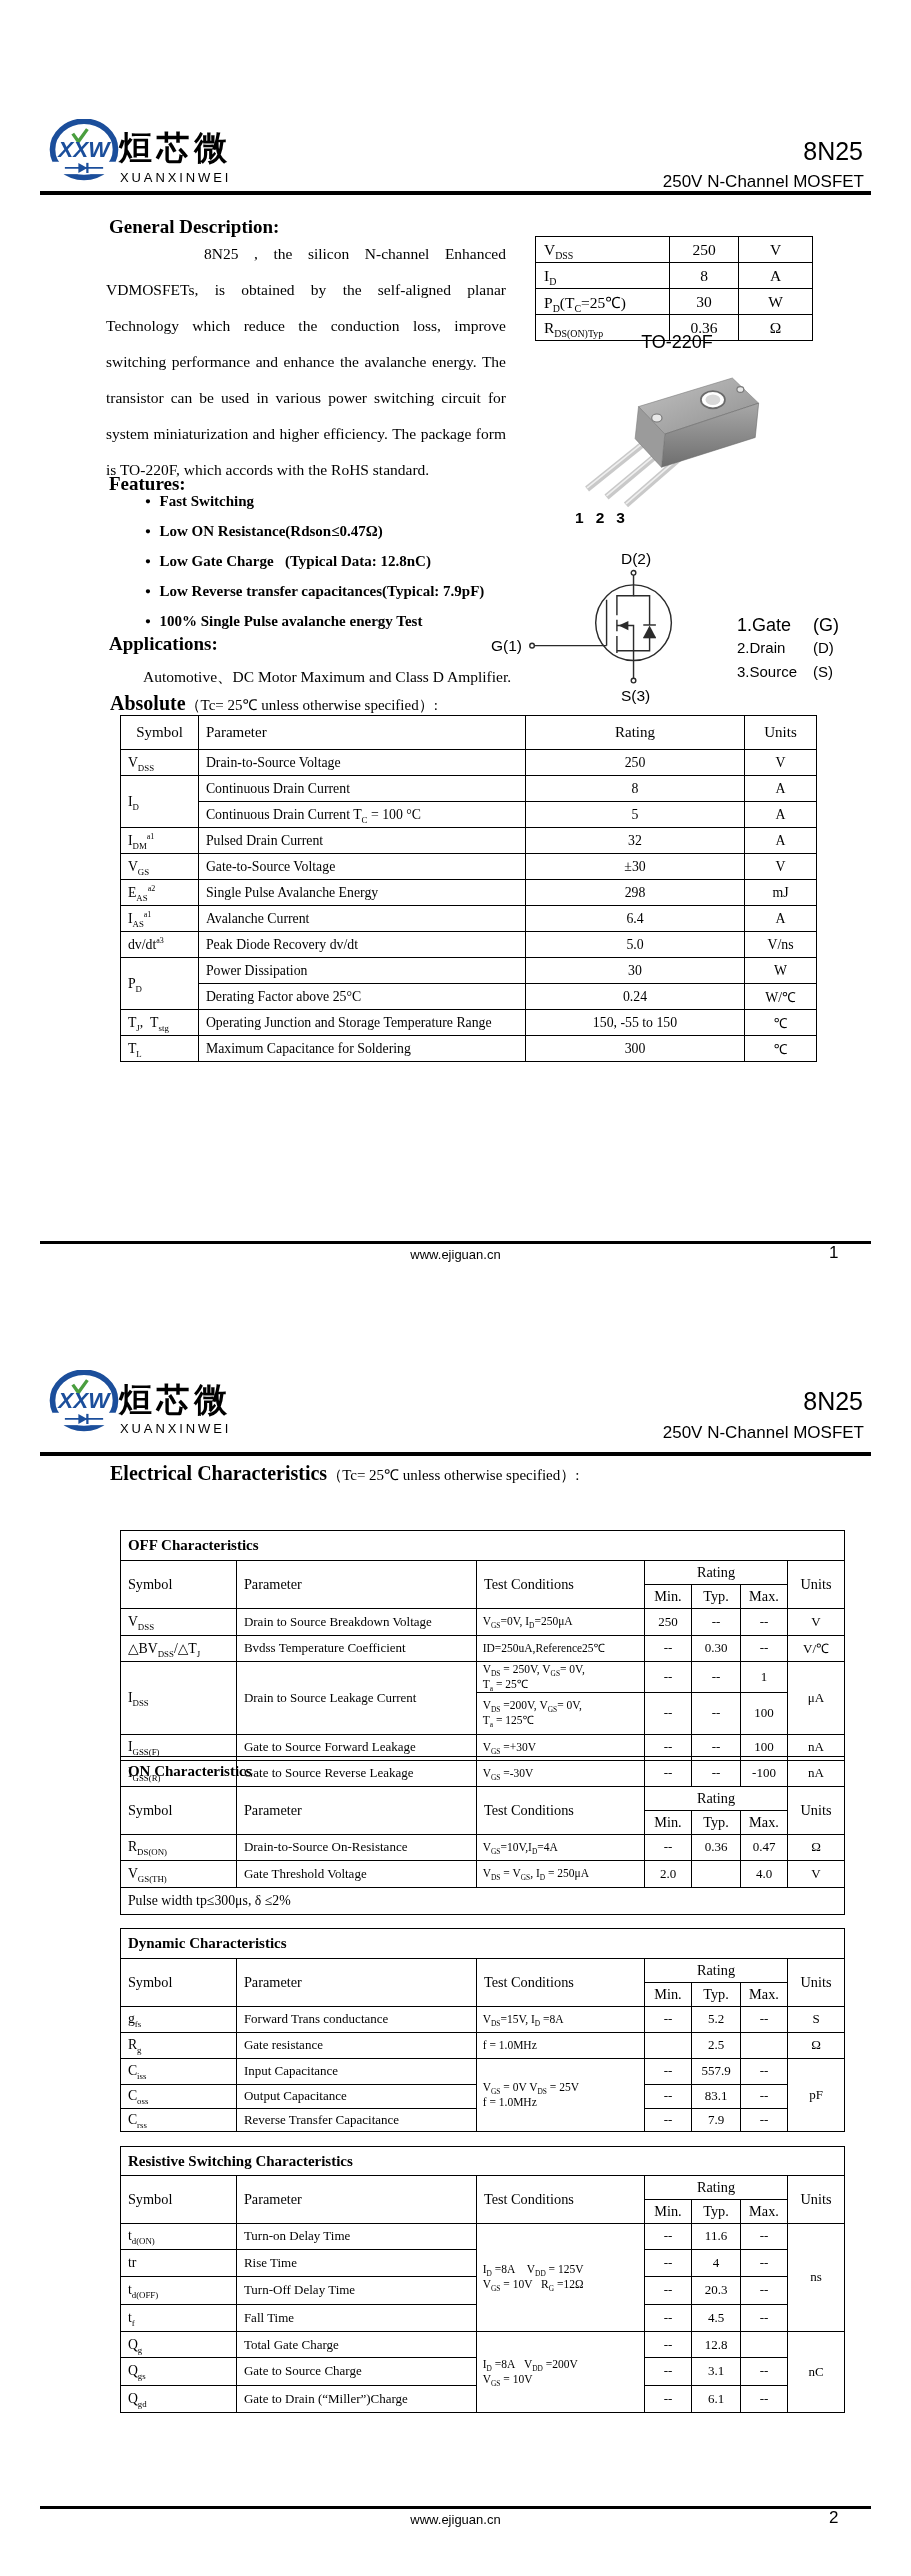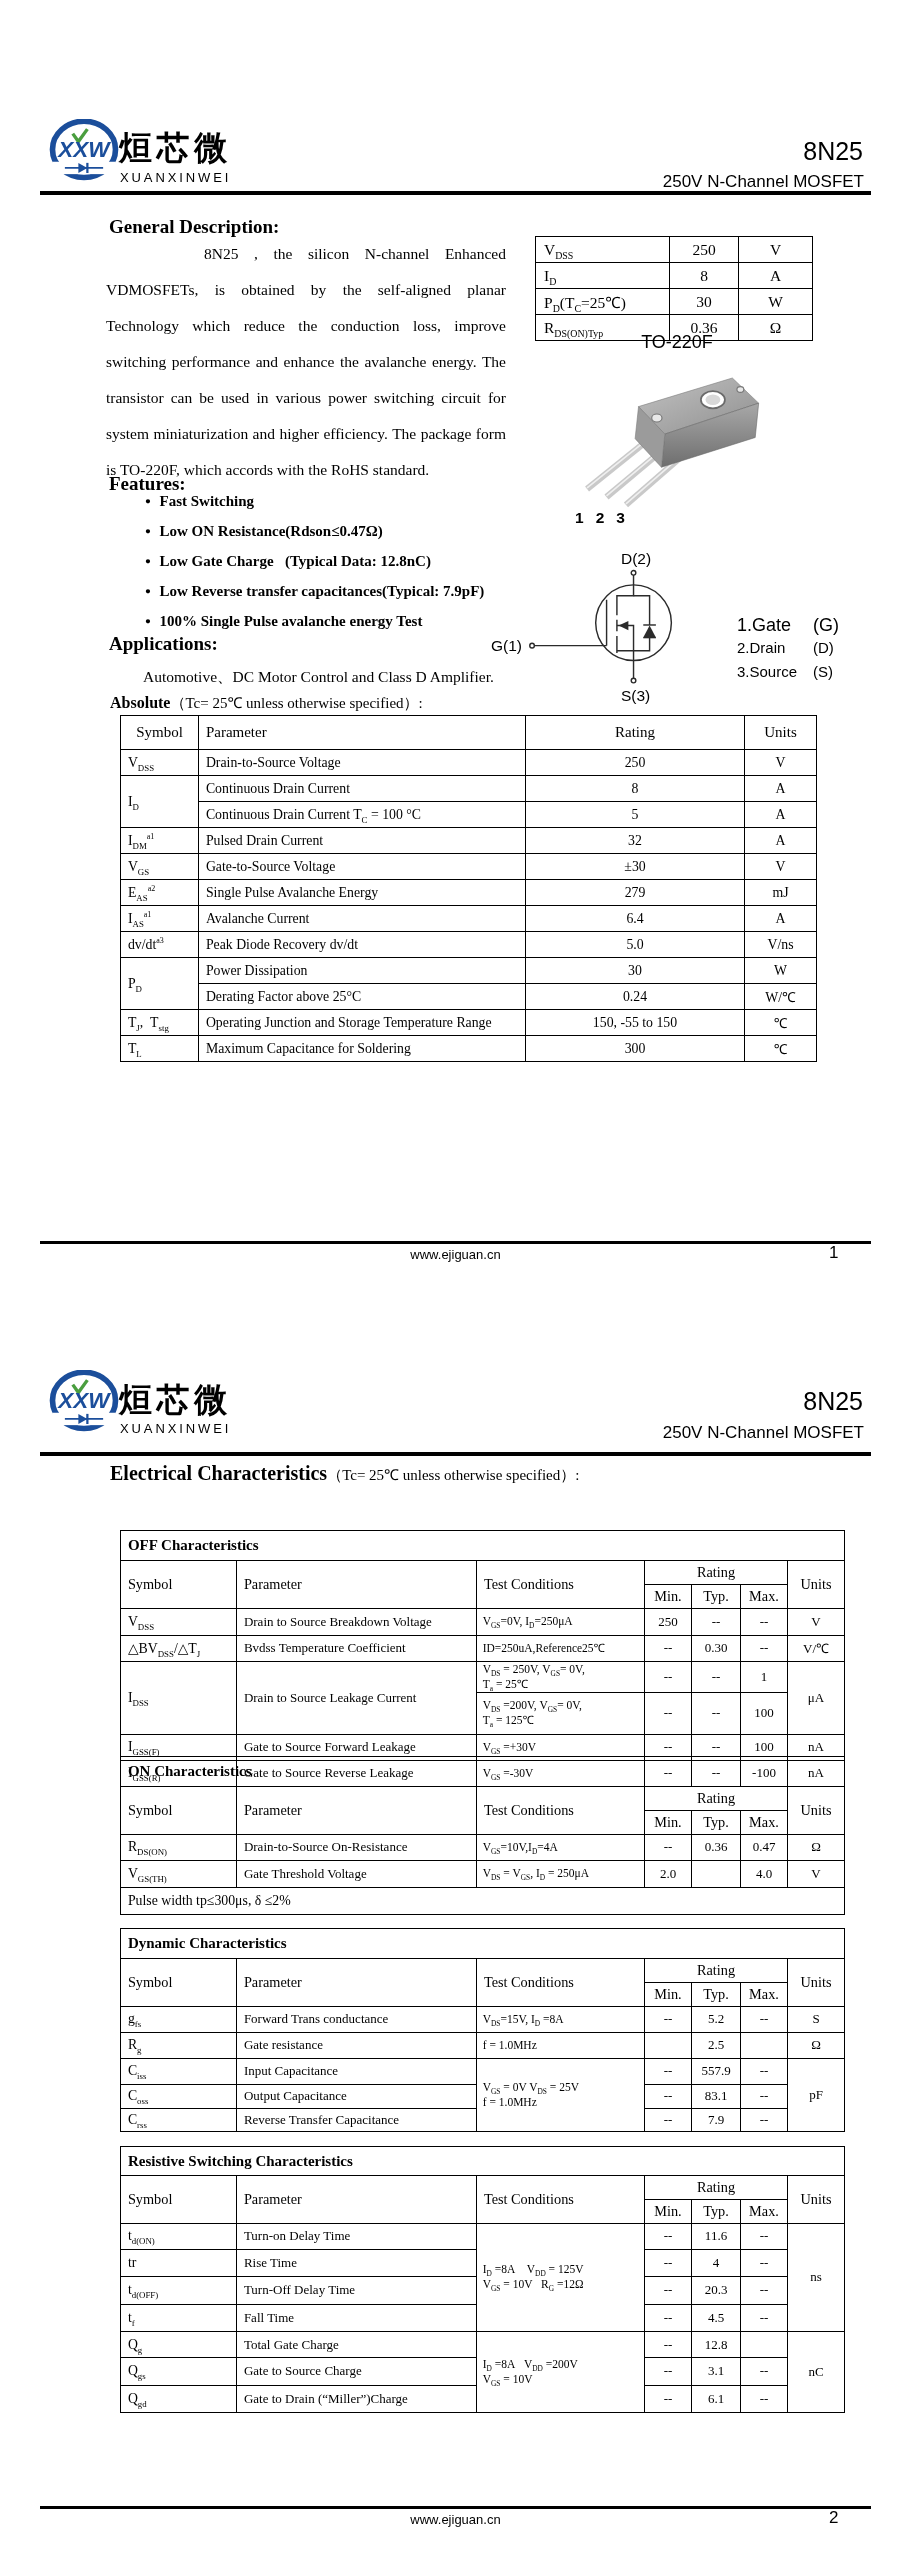--- a/index.html
+++ b/index.html
@@ -160,24 +160,24 @@
   </div>
 
   <div class="ab b" style="left:109px;top:473px;font-size:19px;">Features:</div>
   <div class="ab" style="left:145px;top:493px;"><span class="feat-dot">●</span><span class="feat-tx">Fast Switching</span></div>
   <div class="ab" style="left:145px;top:523px;"><span class="feat-dot">●</span><span class="feat-tx">Low ON Resistance(Rdson≤0.47Ω)</span></div>
   <div class="ab" style="left:145px;top:553px;"><span class="feat-dot">●</span><span class="feat-tx">Low Gate Charge&nbsp;&nbsp;&nbsp;(Typical Data: 12.8nC)</span></div>
   <div class="ab" style="left:145px;top:583px;"><span class="feat-dot">●</span><span class="feat-tx">Low Reverse transfer capacitances(Typical: 7.9pF)</span></div>
   <div class="ab" style="left:145px;top:613px;"><span class="feat-dot">●</span><span class="feat-tx">100% Single Pulse avalanche energy Test</span></div>
 
   <div class="ab b" style="left:109px;top:633px;font-size:19px;">Applications:</div>
-  <div class="ab" style="left:143px;top:667px;font-size:15.5px;">Automotive、DC Motor Control and Class D Amplifier.</div>
+  <div class="ab" style="left:143px;top:667px;font-size:15.5px;">Automotive、DC Motor Maximum and Class D Amplifier.</div>
 
   <div class="ab" style="left:110px;top:692px;">
-    <span class="b" style="font-size:16px;">Absolute</span><span style="font-size:15px;">（Tc= 25℃  unless otherwise specified）:</span>
+    <span class="b" style="font-size:20px;">Absolute</span><span style="font-size:15px;">（Tc= 25℃  unless otherwise specified）:</span>
   </div>
   <table class="abt ab" style="left:120px;top:715px;">
     <colgroup>
         <col style="width:78px">
         <col style="width:327px">
         <col style="width:219px">
         <col style="width:72px">
       </colgroup>
     <tbody>
       <tr style="height:34px;">
@@ -211,21 +211,21 @@
         </tr>
       <tr style="height:26px;">
           <td class="l">V<sub>GS</sub></td>
           <td class="l">Gate-to-Source Voltage</td>
           <td class="c">±30</td>
           <td class="c">V</td>
         </tr>
       <tr style="height:26px;">
           <td class="l">E<sub>AS</sub><sup>a2</sup></td>
           <td class="l">Single Pulse Avalanche Energy</td>
-          <td class="c">279</td>
+          <td class="c">298</td>
           <td class="c">mJ</td>
         </tr>
       <tr style="height:26px;padding-left:12px;">
           <td class="l">I<sub>AS</sub><sup>a1</sup></td>
           <td class="l">Avalanche Current</td>
           <td class="c">6.4</td>
           <td class="c">A</td>
         </tr>
       <tr style="height:26px;">
           <td class="l">dv/dt<sup>a3</sup></td>

